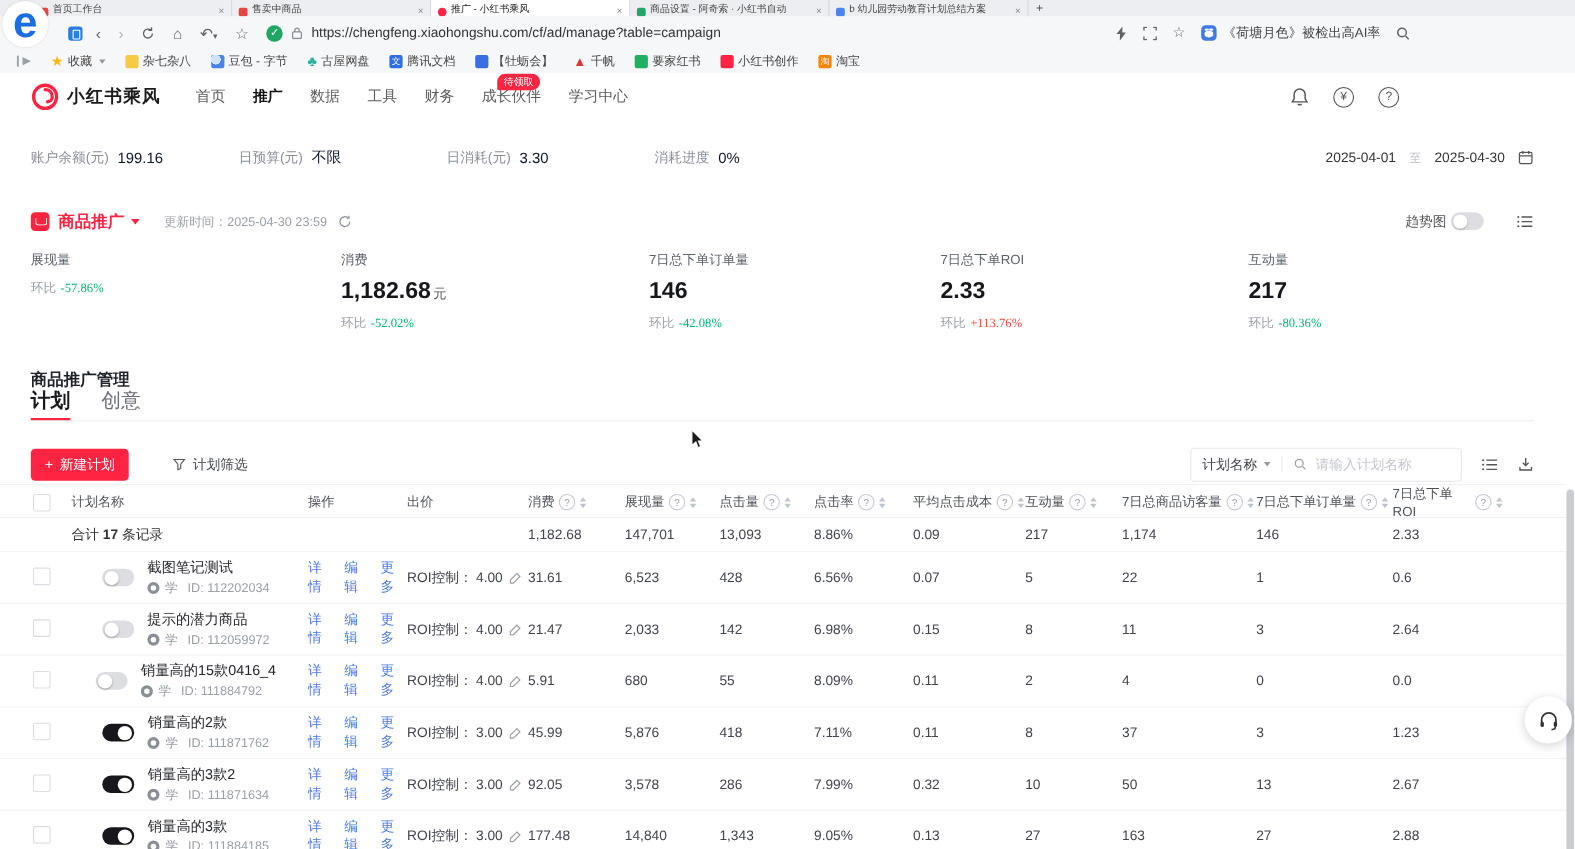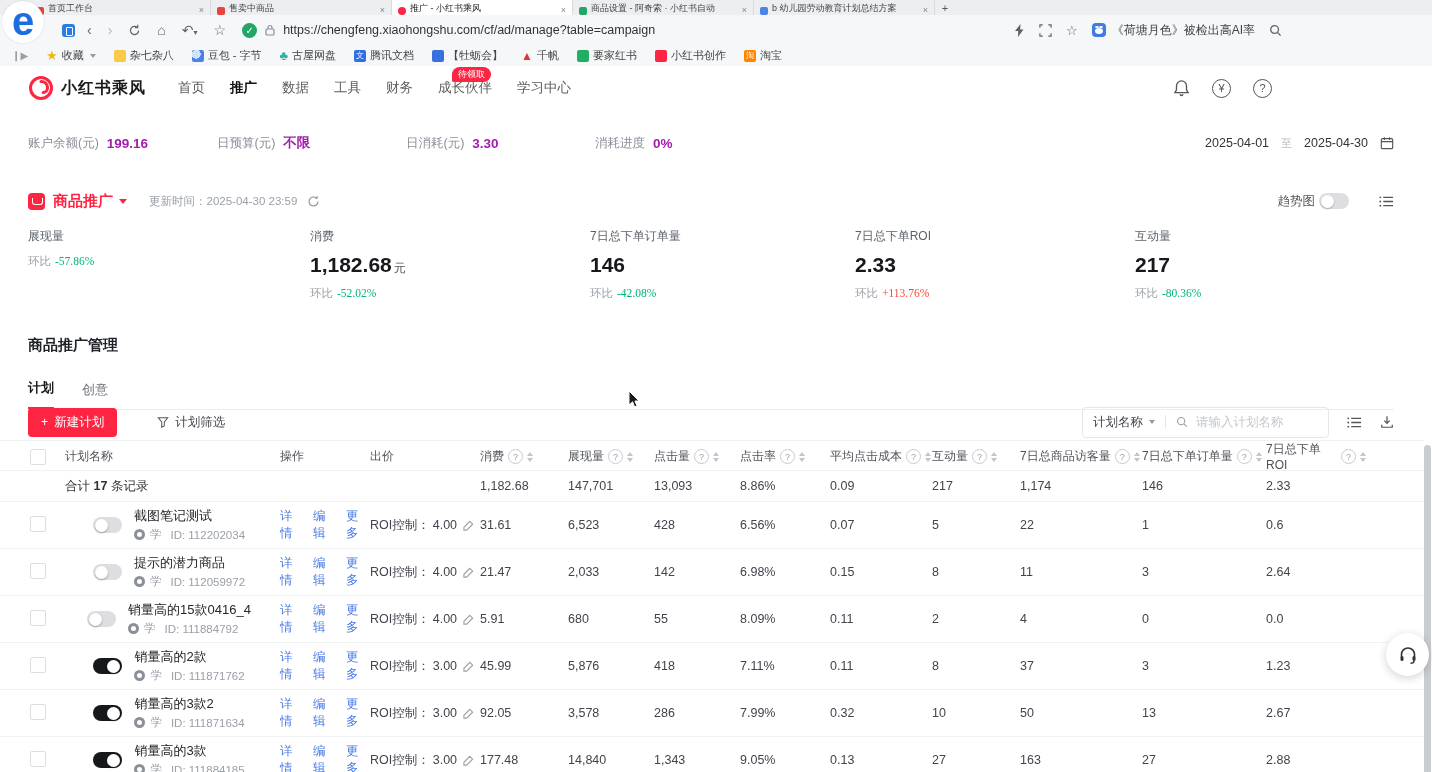--- a/index.html
+++ b/index.html
@@ -56,21 +56,21 @@
   .mainnav .nitem{position:relative;cursor:pointer;}
   .mainnav .nitem.active{color:#111;font-weight:bold;}
   .nav-badge{position:absolute;top:-12px;left:14px;background:#ff2442;color:#fff;font-size:9px;line-height:1;padding:3px 6px;border-radius:8px 8px 8px 2px;white-space:nowrap;}
   .appbar-right{margin-left:auto;display:flex;align-items:center;gap:22px;padding-right:160px;}
   .circ-ic{width:17px;height:17px;border:1.4px solid #555;border-radius:50%;color:#555;font-size:11px;line-height:16px;text-align:center;}
 
   
   .statsbar{position:absolute;top:60px;left:0;right:0;height:34px;display:flex;align-items:center;padding-left:28px;}
   .stat{width:189px;display:flex;align-items:center;gap:8px;}
   .stat .lb{font-size:12.5px;color:#8a8f99;}
-  .stat .vl{font-size:13.5px;color:#a21caf;font-weight:bold;}
+  .stat .vl{font-size:13.5px;color:#0f172a;font-weight:normal;}
   .daterange{margin-left:auto;display:flex;align-items:center;gap:12px;padding-right:38px;font-size:12.5px;color:#333;text-align:right;}
   .daterange .sep{color:#b9bec6;font-size:11px;}
 
   
   .promo-head{position:absolute;top:122px;left:28px;right:38px;height:26px;display:flex;align-items:center;}
   .bag-ic{width:17px;height:17px;background:#ff2442;border-radius:4px;position:relative;margin-right:8px;}
   .bag-ic:after{content:"";position:absolute;left:4px;top:5px;width:9px;height:6px;border:1.5px solid #fff;border-top:none;border-radius:0 0 3px 3px;}
   .promo-title{font-size:15px;font-weight:bold;color:#ff2442;}
   .caret-red{width:0;height:0;border-left:4px solid transparent;border-right:4px solid transparent;border-top:5px solid #ff2442;margin-left:6px;}
   .updated{font-size:11.5px;color:#9aa0a8;margin-left:22px;}
@@ -85,21 +85,21 @@
   .card .mlabel{font-size:12px;color:#5c626b;}
   .card .mvalue{font-size:21px;font-weight:bold;color:#16181c;margin-top:8px;}
   .card .munit{font-size:12px;font-weight:normal;color:#555;margin-left:2px;}
   .card .mdelta{font-size:11.5px;color:#9aa0a8;margin-top:9px;}
   .card .mdelta .d{margin-left:4px;font-family:Liberation Serif, serif;}
   .card .mdelta .d.down{color:#00b578;}
   .card .mdelta .d.up{color:#f5483b;}
 
   
   .manage-title{position:absolute;top:270px;left:28px;font-size:15px;font-weight:bold;color:#1f2329;}
-  .mtabs{position:absolute;top:313px;left:28px;right:38px;height:30px;border-bottom:1px solid #ebedf0;display:flex;gap:28px;font-size:13px;align-items:flex-end;}
+  .mtabs{position:absolute;top:286px;left:28px;right:38px;height:30px;border-bottom:1px solid #ebedf0;display:flex;gap:28px;font-size:18px;}
   .mtab{padding-bottom:10px;color:#6b7078;cursor:pointer;}
   .mtab.active{color:#16181c;font-weight:bold;border-bottom:2px solid #ff2442;}
   .toolbar{position:absolute;top:340px;left:28px;right:38px;height:32px;display:flex;align-items:center;}
   .btn-new{display:inline-flex;align-items:center;gap:6px;background:#ff2442;color:#fff;font-size:12.5px;height:29px;padding:0 13px;border-radius:4px;border:none;}
   .btn-filter{display:inline-flex;align-items:center;gap:6px;font-size:12.5px;color:#40444c;margin-left:34px;background:none;border:none;}
   .toolbar-right{margin-left:auto;display:flex;align-items:center;gap:18px;}
   .filterbox{display:flex;align-items:center;height:29px;border:1px solid #e4e6ea;border-radius:4px;padding:0 10px;font-size:12.5px;color:#40444c;}
   .filterbox .divider{width:1px;height:14px;background:#e4e6ea;margin:0 10px;}
   .filterbox input{border:none;outline:none;font-size:12.5px;width:120px;background:transparent;color:#333;}
   .filterbox input::placeholder{color:#c3c7cd;}

